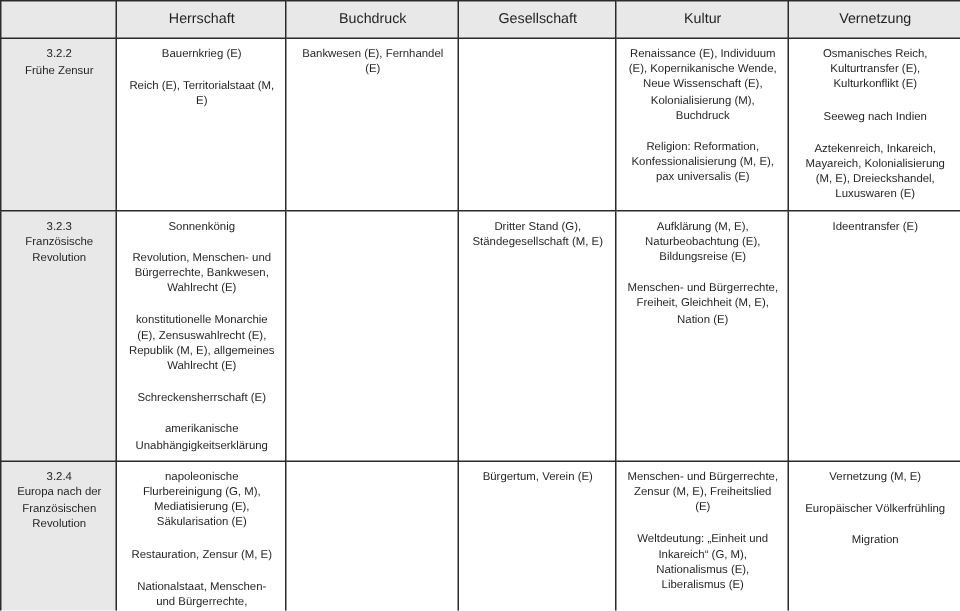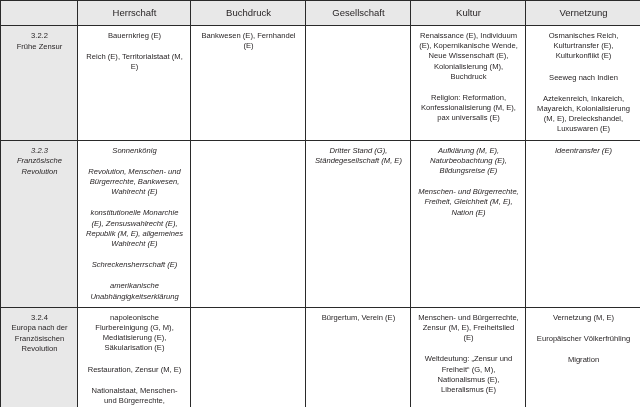--- a/index.html
+++ b/index.html
@@ -65,21 +65,21 @@
   .para {
     margin: 0 0 11px 0;
   }
   .para:last-child {
     margin-bottom: 0;
   }
   .cell-inner {
     display: block;
   }
   tbody tr.row-1 td { height: 72px; }
-  tbody tr.row-2 td { height: 144px; font-style: italic; }
+  tbody tr.row-2 td { height: 144px; }
   tbody tr.row-3 td { height: 148px; }
 </style>
 </head>
 <body>
 
 <table class="curriculum-table">
   <colgroup>
     <col class="col-topic">
       <col class="col-herr">
       <col class="col-wirt">
@@ -184,21 +184,21 @@
           <span class="cell-inner"></span>
         </td>
       <td class="content-cell">
           <span class="cell-inner">
             <div class="para">Bürgertum, Verein (E)</div>
           </span>
         </td>
       <td class="content-cell">
           <span class="cell-inner">
             <div class="para">Menschen- und Bürgerrechte, Zensur (M, E), Freiheitslied (E)</div>
-            <div class="para">Weltdeutung: „Zensur und Freiheit“ (G, M), Nationalismus (E), Liberalismus (E)</div>
+            <div class="para">Weltdeutung: „Einheit und Inkareich“ (G, M), Nationalismus (E), Liberalismus (E)</div>
           </span>
         </td>
       <td class="content-cell">
           <span class="cell-inner">
             <div class="para">Vernetzung (M, E)</div>
             <div class="para">Europäischer Völkerfrühling</div>
             <div class="para">Migration</div>
           </span>
         </td>
     </tr>

